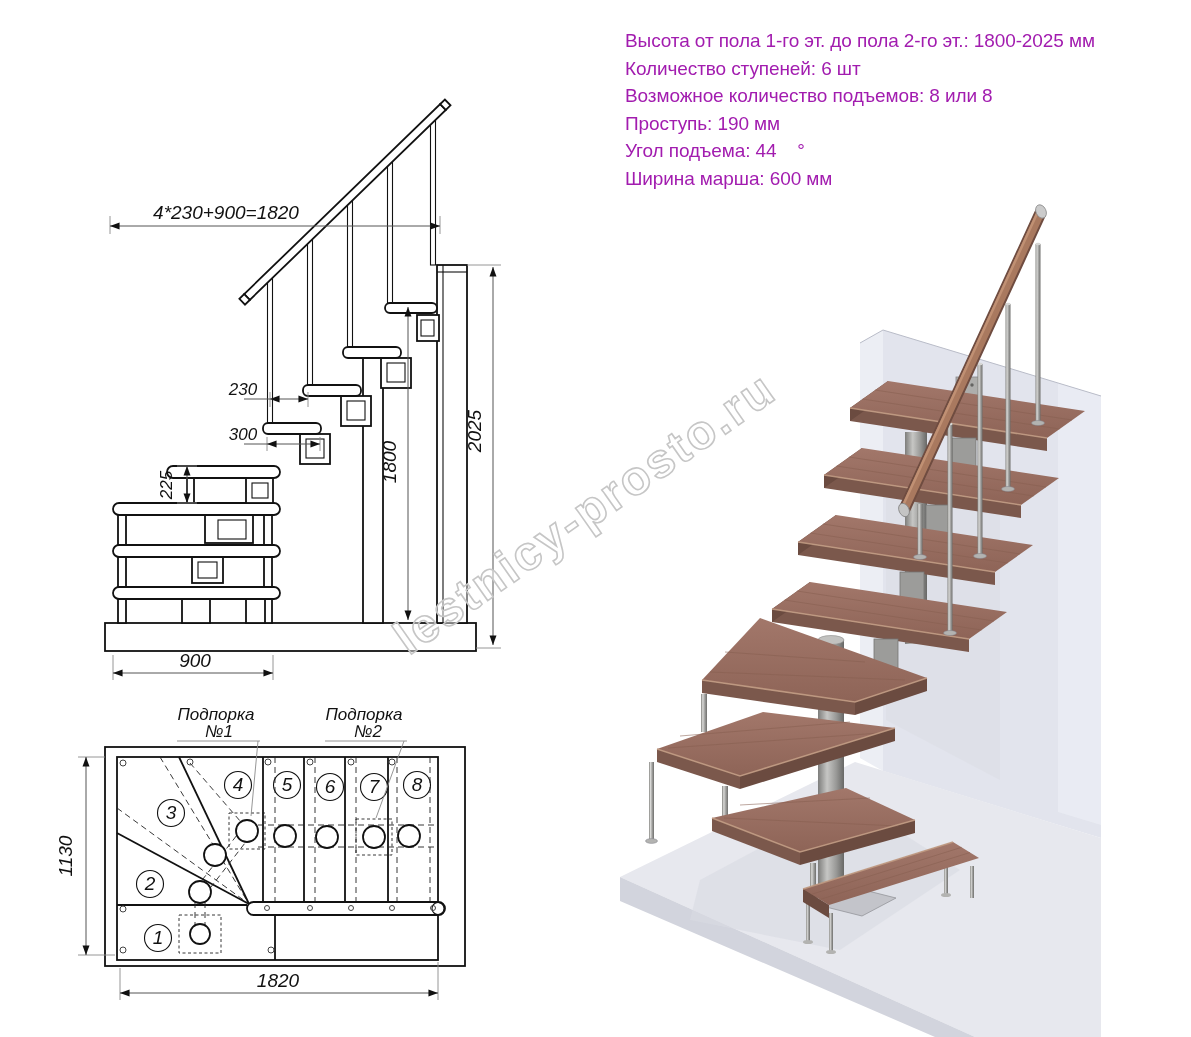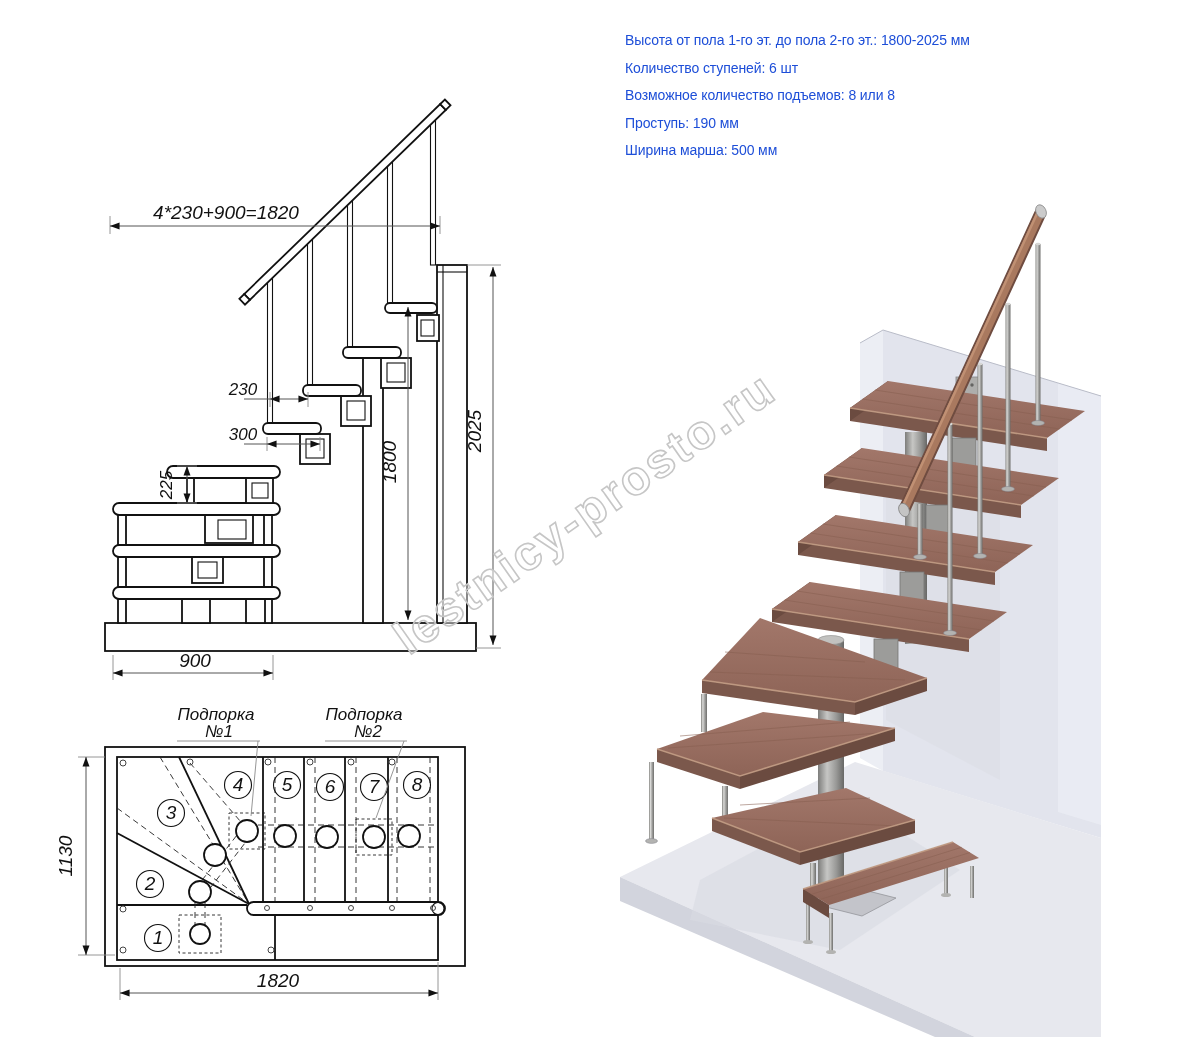--- a/index.html
+++ b/index.html
@@ -1,20 +1,20 @@
 <!DOCTYPE html>
 <html style="--wood: #9b7164; --wood-front: #7b584c; --wood-end: #6b4b40; --rail-wood: #a9795f; --metal: #a2a2a0; --wall: #e2e4ed; --wall-side: #eceef4; --wall-light: #eaecf3; --floor: #e7e8ee; --floor-front: #d2d4dd; --shadow: #d9dbe3; --watermark: #c6c6c6; --line: #111111;"><head>
 <meta charset="utf-8">
 <style>
   html,body{margin:0;padding:0;background:#fff;}
   .page{position:relative;width:1191px;height:1037px;background:#fff;overflow:hidden;
         font-family:"Liberation Sans",sans-serif;}
   .page svg{position:absolute;left:0;top:0;}
-  .spec{position:absolute;left:625px;top:27px;width:540px;color:#1d4ed8;
-        font-size:14px;line-height:27.6px;letter-spacing:-0.1px;}
+  .spec{position:absolute;left:625px;top:27px;width:540px;color:#a21caf;
+        font-size:19px;line-height:27.6px;letter-spacing:-0.1px;}
   .spec-line{white-space:pre;}
   text{font-family:"Liberation Sans",sans-serif;}
   .dim-t{font-style:italic;font-size:19px;fill:#111;}
   .dim-s{font-style:italic;font-size:17px;fill:#111;}
   .lbl{font-style:italic;font-size:17px;fill:#111;}
   .stepnum{font-style:italic;font-size:19px;fill:#111;}
   .ln{stroke:#111;stroke-width:1.8;fill:none;}
   .lnf{stroke:#111;stroke-width:1.8;fill:#fff;}
   .thin{stroke:#111;stroke-width:1.1;fill:none;}
   .dimln{stroke:#555;stroke-width:1;fill:none;}
@@ -402,16 +402,17 @@
 
   <text transform="translate(593,527) rotate(-35)" text-anchor="middle" font-size="48" font-weight="bold" textLength="450" fill="rgba(255,255,255,0.45)" stroke="var(--watermark,#c6c6c6)" stroke-width="1.6">lestnicy-prosto.ru</text>
 </svg>
 
 <div class="spec">
 
 <div class="spec-line">Высота от пола 1-го эт. до пола 2-го эт.: 1800-2025 мм</div>
       <div class="spec-line">Количество ступеней: 6 шт</div>
       <div class="spec-line">Возможное количество подъемов: 8 или 8</div>
       <div class="spec-line">Проступь: 190 мм</div>
-      <div class="spec-line">Ширина марша: 500 мм</div>
+      <div class="spec-line">Угол подъема: 44&nbsp;&nbsp;&nbsp;&nbsp;°</div>
+      <div class="spec-line">Ширина марша: 600 мм</div>
     </div>
 
 </div>
 
 </body></html>

